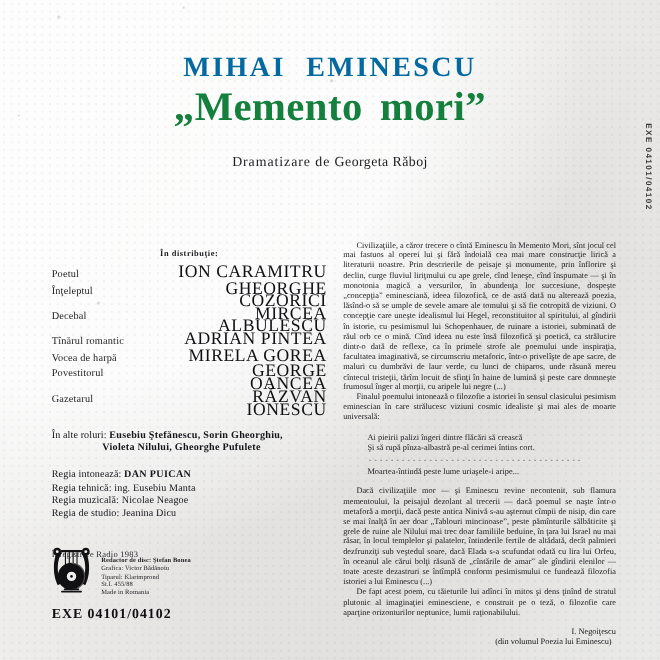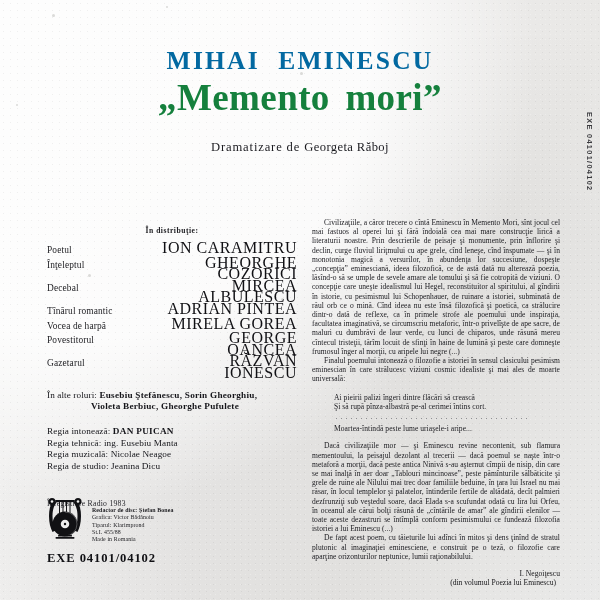--- a/index.html
+++ b/index.html
@@ -152,21 +152,21 @@
       <td class="role">Povestitorul</td>
       <td class="actor">GEORGE OANCEA</td>
         </tr>
     <tr>
       <td class="role">Gazetarul</td>
       <td class="actor">RĂZVAN IONESCU</td>
         </tr>
   </tbody>
     </table>
 
-  <div class="others"><span>În alte roluri: </span><span class="nm">Eusebiu Ştefănescu, Sorin Gheorghiu,</span><span class="nm l2">Violeta Berbiuc, Gheorghe Pufulete</span></div>
+  <div class="others"><span>În alte roluri: </span><span class="nm">Eusebiu Ştefănescu, Sorin Gheorghiu,</span><span class="nm l2">Violeta Nilului, Gheorghe Pufulete</span></div>
 
   <div class="credits">
     <div><span>Regia intonează: </span><span class="cap">DAN PUICAN</span></div>
     <div><span>Regia tehnică: </span><span>ing. Eusebiu Manta</span></div>
     <div><span>Regia muzicală: </span><span>Nicolae Neagoe</span></div>
     <div><span>Regia de studio: </span><span>Jeanina Dicu</span></div>
   </div>
 
   <div class="rec">Înregistrare Radio 1983</div>
 </div>

